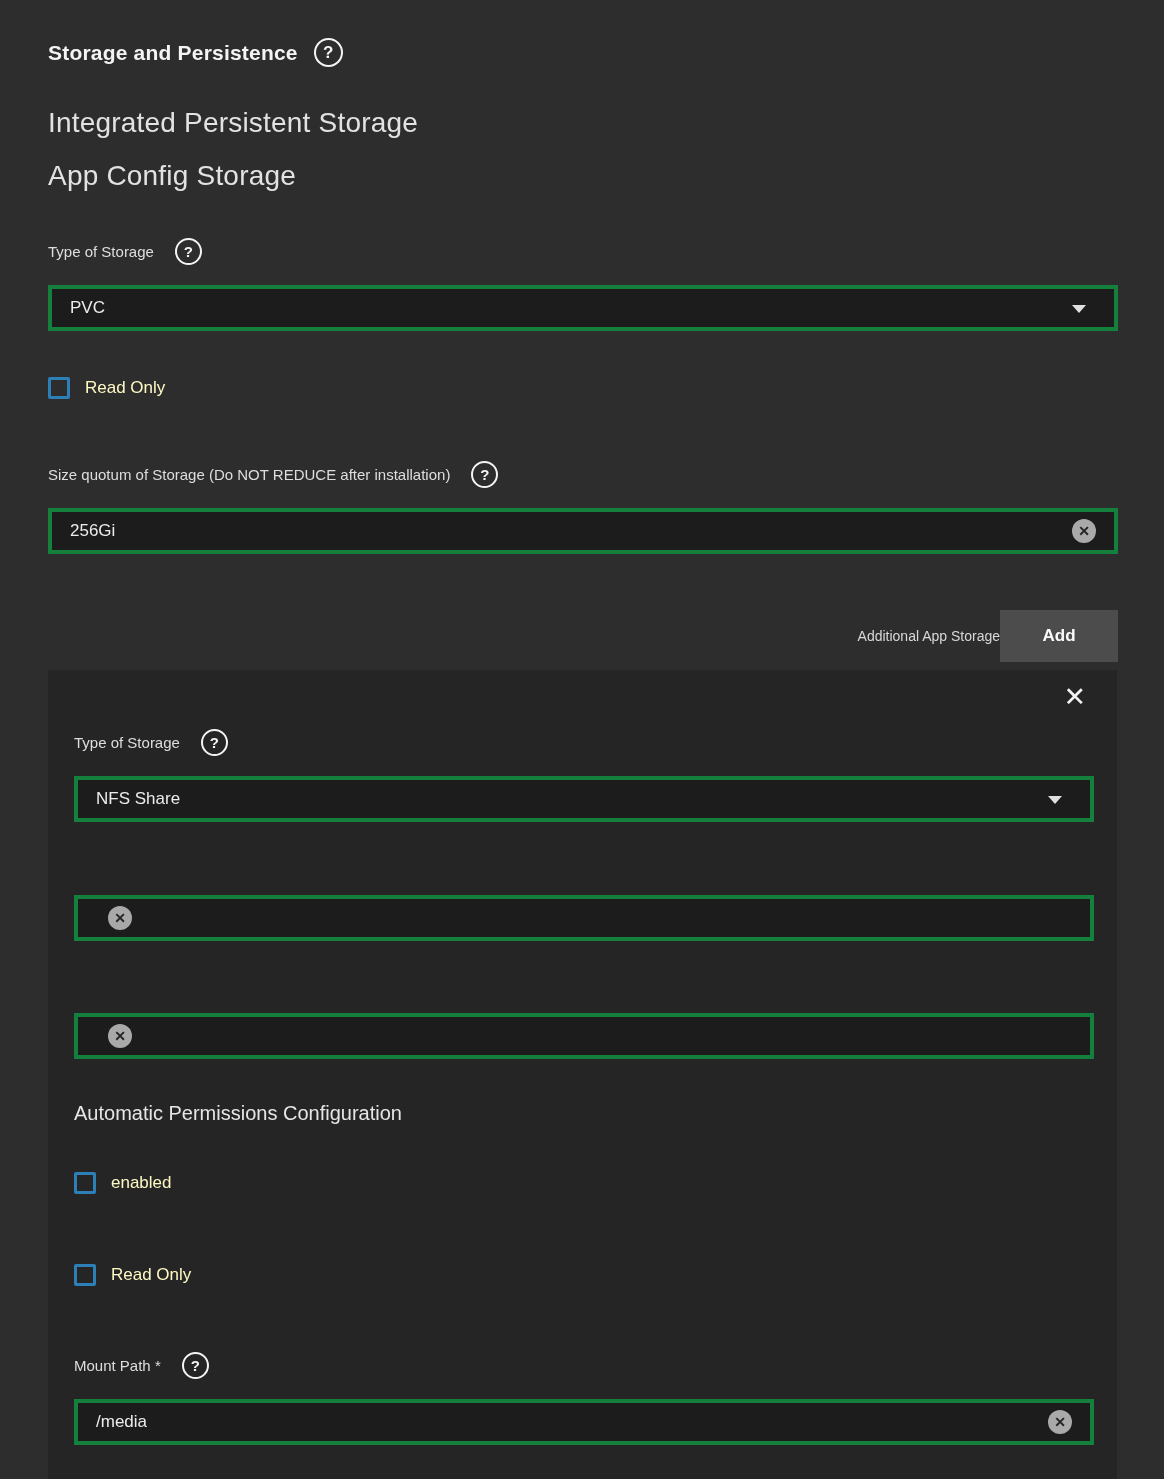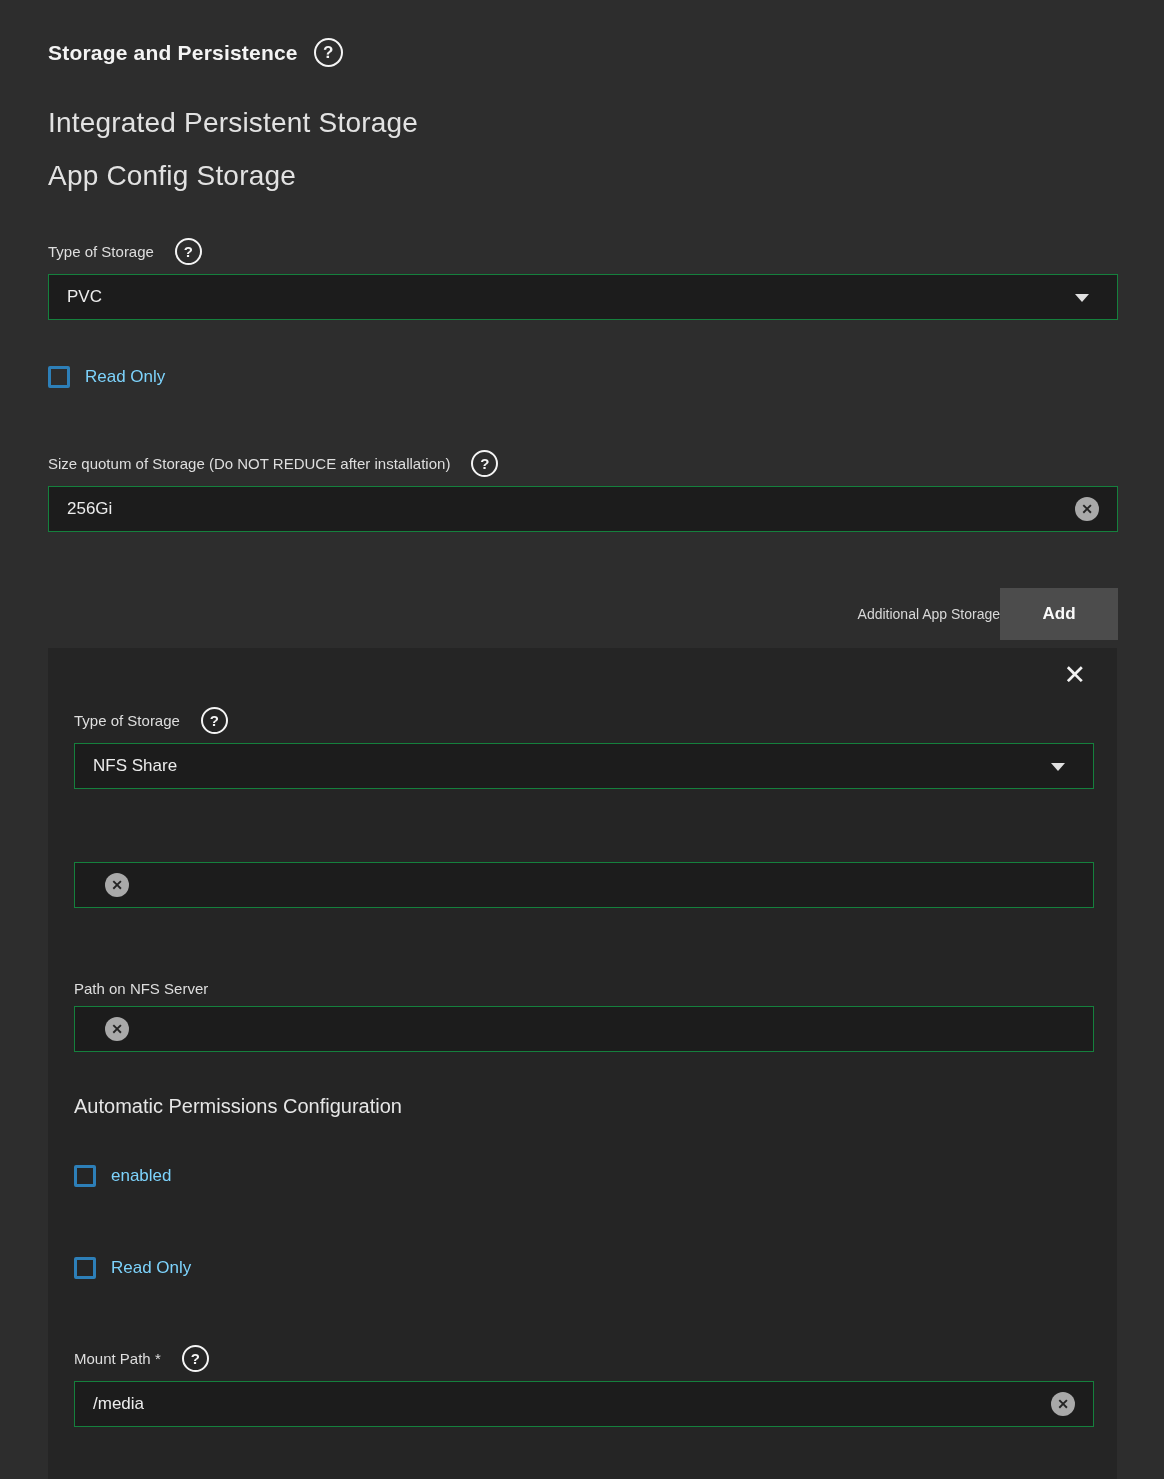--- a/index.html
+++ b/index.html
@@ -21,24 +21,24 @@
   }
   .help-icon.small { width: 27px; height: 27px; font-size: 15px; }
   .subheading {
     font-size: 28px; font-weight: 300; color: #e2e2e2; letter-spacing: .2px;
   }
   .subheading.first { margin-top: 40px; }
   .subheading.second { margin-top: 21px; }
   .field-label-row { display: flex; align-items: center; gap: 21px; }
   .field-label { font-size: 15px; color: #dedede; font-weight: 400; }
   .select-box, .text-input-wrap {
-    margin-top: 9px;
+    margin-top: 20px;
     width: 100%; height: 46px;
     background: #1c1c1c;
-    border: 1px solid #15803d;
+    border: 4px solid #15803d;
     display: flex; align-items: center;
     padding: 0 18px;
     position: relative;
   }
   .select-box { cursor: pointer; }
   .select-value { font-size: 17px; color: #ececec; }
   .caret-down {
     position: absolute; right: 28px; top: 50%; margin-top: -3px;
     width: 0; height: 0;
     border-left: 7px solid transparent; border-right: 7px solid transparent;
@@ -54,21 +54,21 @@
     background: #a9a9a9; color: #242424;
     display: inline-flex; align-items: center; justify-content: center;
     font-size: 14px; font-weight: 700; cursor: pointer; flex: 0 0 auto;
     margin-left: 12px; line-height: 1;
   }
   .checkbox-row { display: flex; align-items: center; gap: 15px; }
   .checkbox {
     width: 22px; height: 22px; border: 3px solid #2d7fb8; border-radius: 2px;
     background: transparent; flex: 0 0 auto; cursor: pointer;
   }
-  .checkbox-label { font-size: 17px; color: #7dd3fc; }
+  .checkbox-label { font-size: 17px; color: #fef9c3; }
   .field-group.storage-type { margin-top: 46px; }
   .checkbox-row.top-read-only { margin-top: 46px; }
   .field-group.size-quota { margin-top: 62px; }
   .additional-row {
     margin-top: 56px;
     display: flex; align-items: center; justify-content: flex-end;
   }
   .additional-label { font-size: 14px; color: #d8d8d8; }
   .add-button {
     width: 118px; height: 52px; background: #4c4c4c; border: none;
@@ -156,23 +156,20 @@
     </div>
   </div>
 
   <div class="field-group nfs-server">
     <div class="text-input-wrap">
       <span class="clear-icon">✕</span>
     </div>
   </div>
 
   <div class="field-group nfs-path">
-    <div class="field-label-row">
-      <span class="field-label">Path on NFS Server</span>
-    </div>
     <div class="text-input-wrap">
       <span class="clear-icon">✕</span>
     </div>
   </div>
 
   <div class="card-heading">Automatic Permissions Configuration</div>
 
   <div class="checkbox-row enabled-row">
     <span class="checkbox"></span>
     <span class="checkbox-label">enabled</span>

